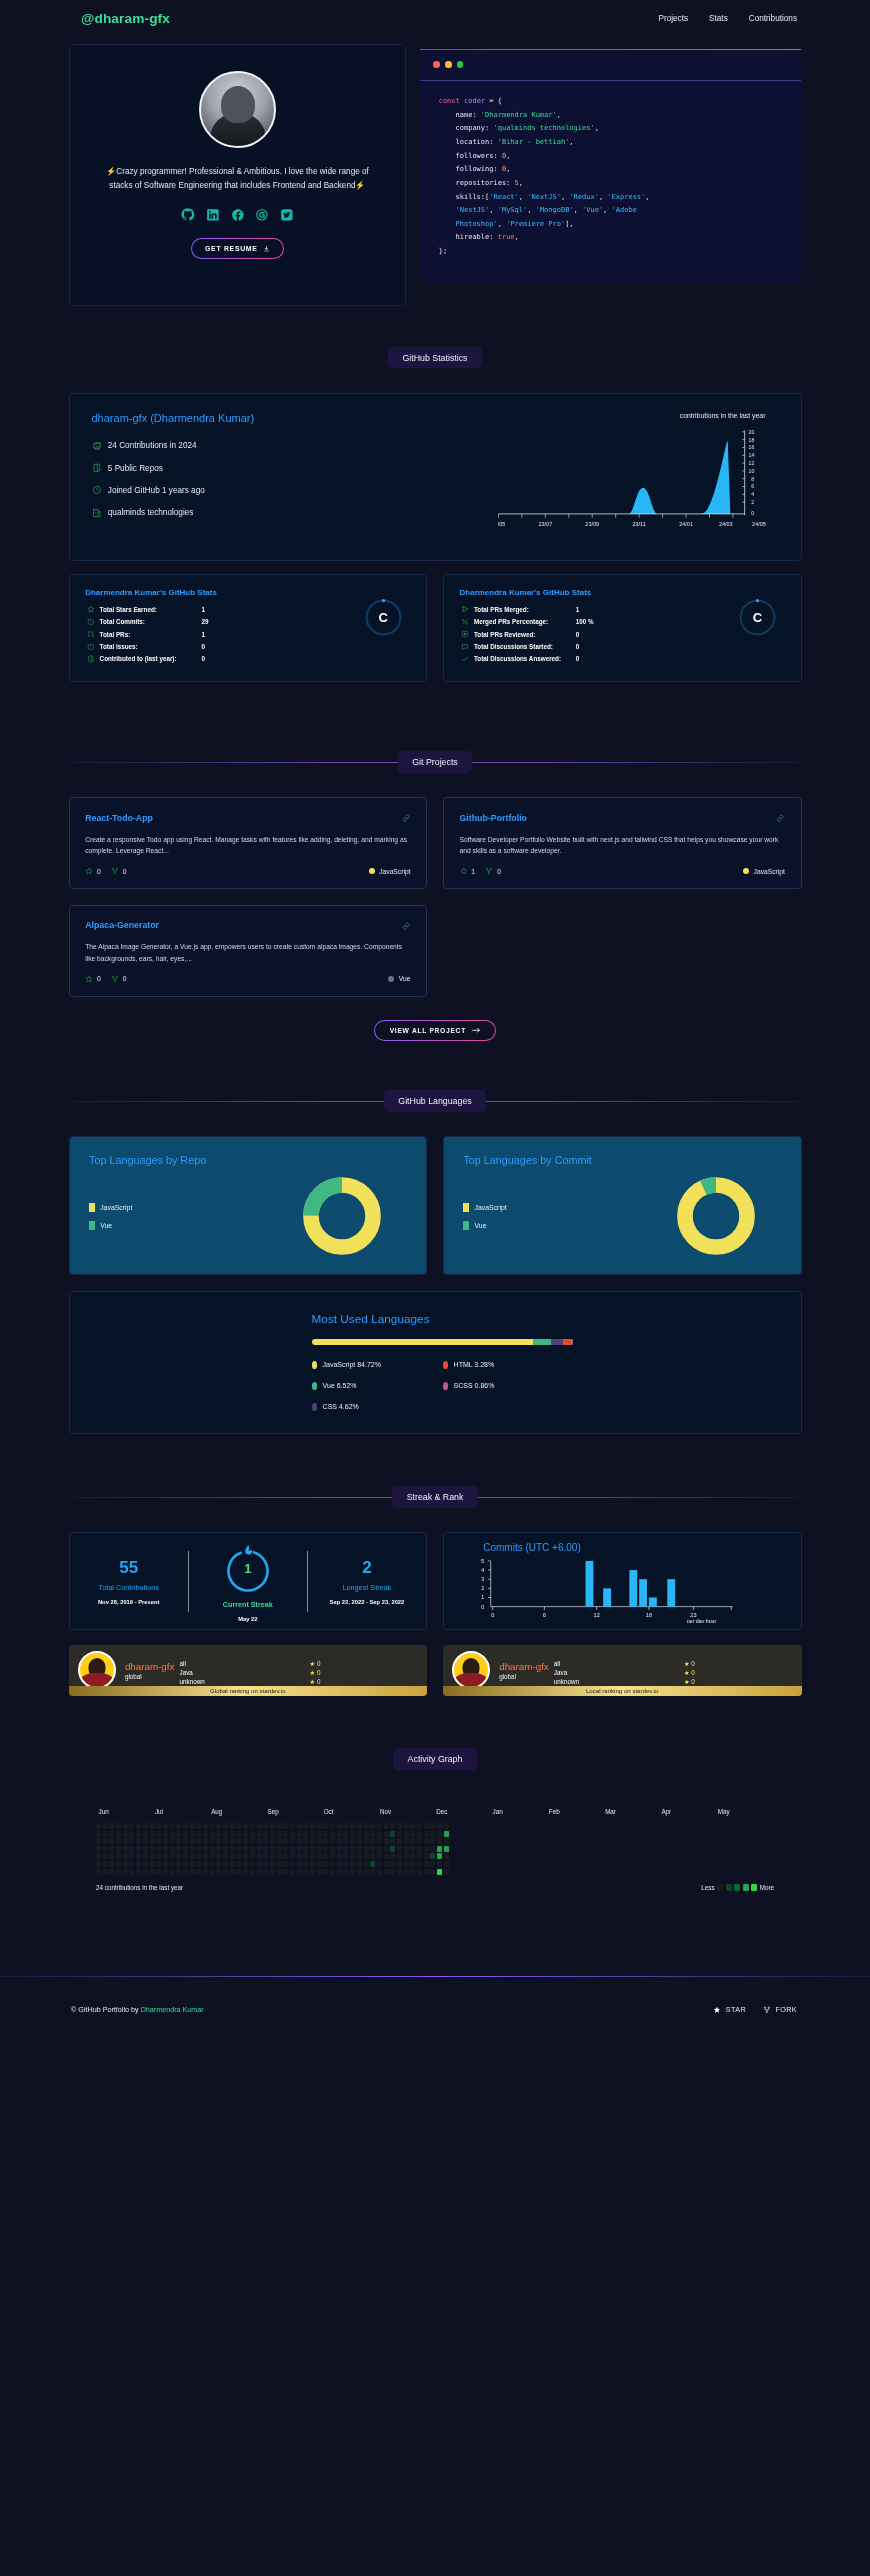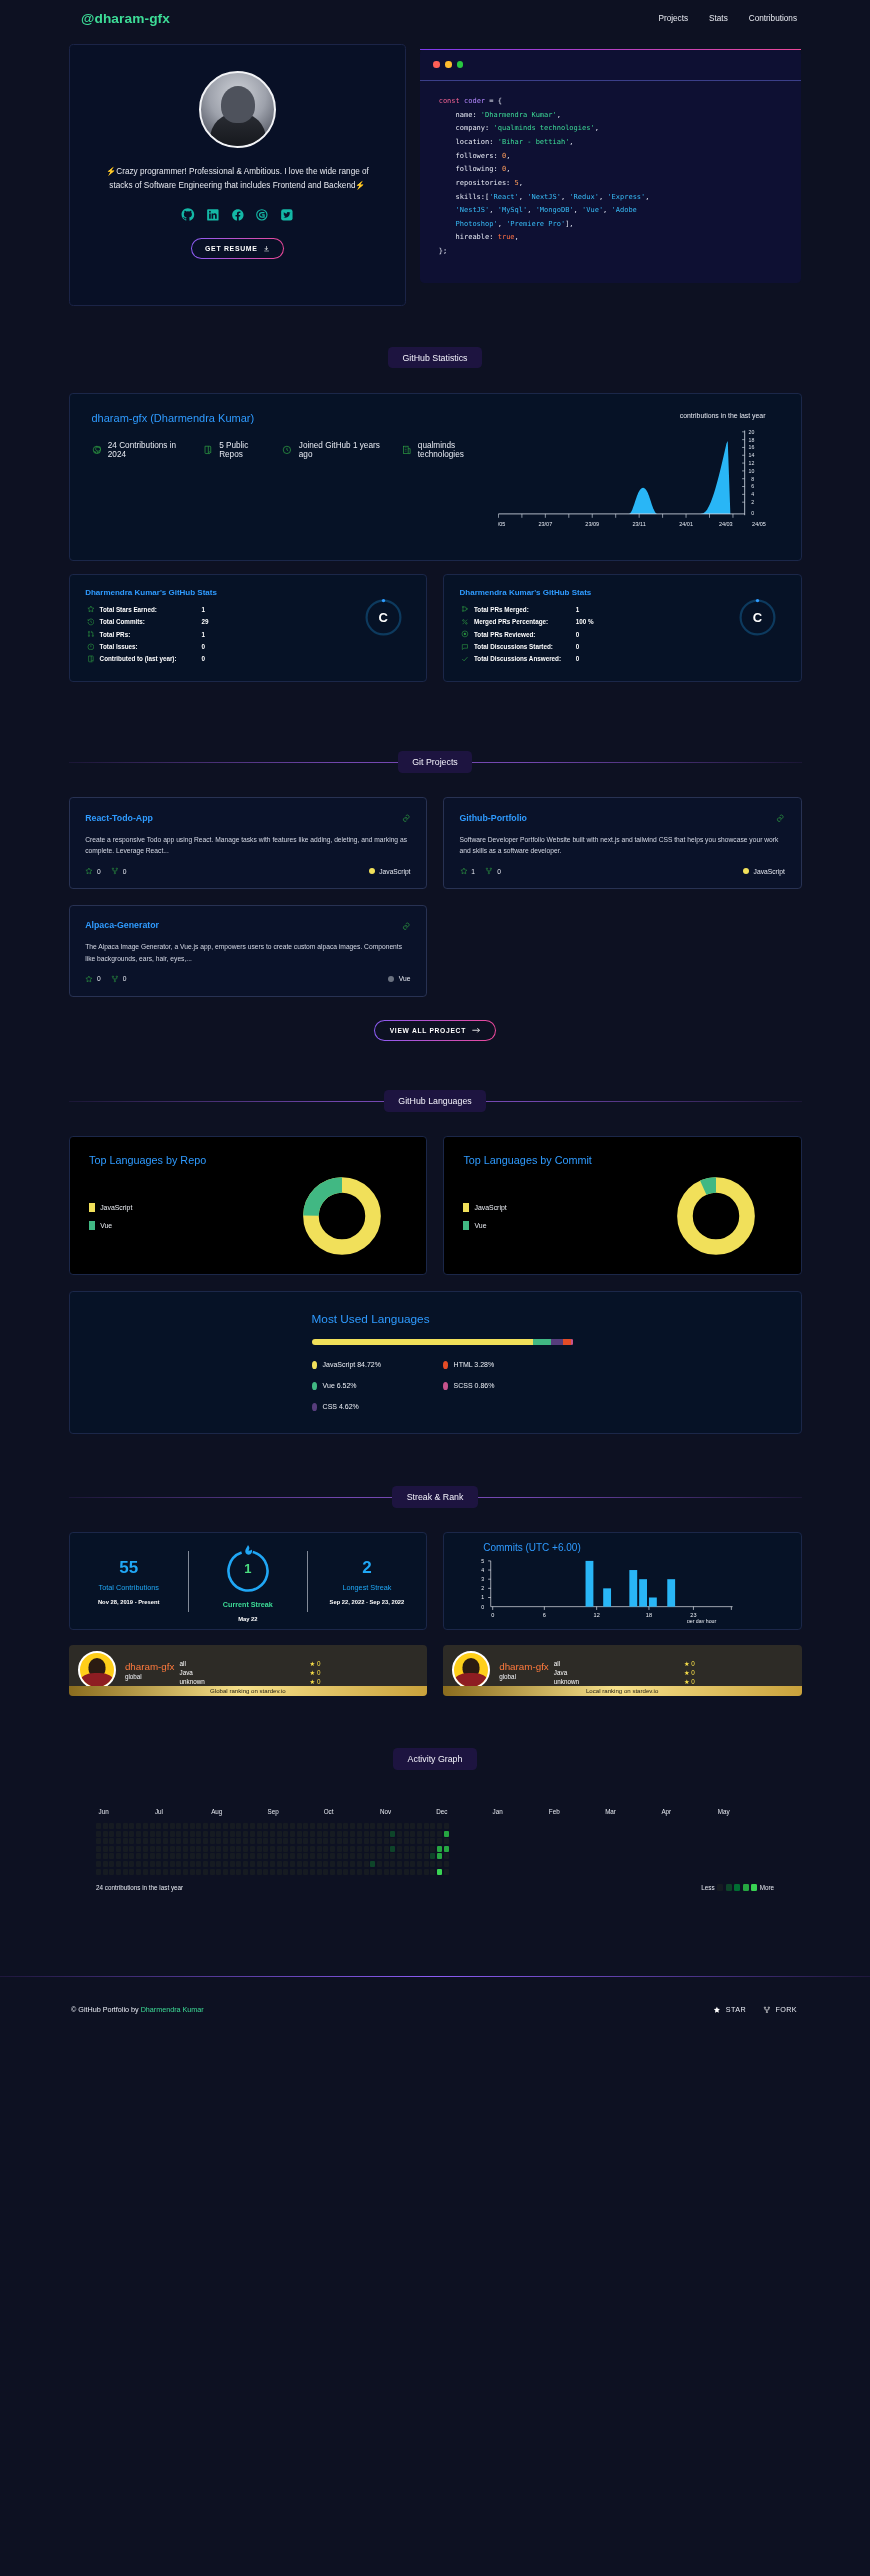--- a/index.html
+++ b/index.html
@@ -122,21 +122,21 @@
 
   
   .stat-card {
     background: #061226;
     border: 0.7px solid #1b2749;
     border-radius: 3.9px;
     padding: 18.3px 22px 19.6px 22px;
     display: flex; justify-content: space-between;
   }
   .stat-title { color: #2f9bff; font-size: 11px; margin-bottom: 17px; }
-  .stat-list { display: flex; flex-direction: row; gap: 12.4px; align-items: center; }
+  .stat-list { display: flex; flex-direction: column; gap: 12.4px; }
   .stat-row { display: flex; align-items: center; gap: 6.5px; font-size: 8.2px; color: #e8ebf3; }
   .ic-green { color: #2ea043; display:flex; }
   .spark-wrap { width: 281px; position: relative; }
   .spark-title { font-size: 6.9px; color: #e8ebf3; text-align: right; padding-right: 13px; margin-bottom: 5.2px; }
 
   .ministat {
     background: #061226;
     border: 0.7px solid #1b2749;
     border-radius: 3.9px;
     padding: 13px 15.7px 14.4px 15.7px;
@@ -175,21 +175,21 @@
   }
   .viewall-inner {
     background: #0d1122; border-radius: 19.6px; padding: 5.9px 14.4px;
     font-size: 6.7px; font-weight: bold; letter-spacing: 0.7px; color: #fff;
     display:flex; align-items:center; gap: 5.9px;
   }
 
   
   .lang-grid { display: grid; grid-template-columns: 1fr 1fr; gap: 15.7px; }
   .lang-card {
-    background: #000000; border: 0.7px solid #1b2749; border-radius: 3.9px;
+    background: #0c4a6e; border: 0.7px solid #1b2749; border-radius: 3.9px;
     padding: 17px 19.6px; height: 139px;
   }
   .lang-card h4 { color: #2f9bff; font-size: 10.8px; font-weight: 400; }
   .donut-row { display: flex; align-items: center; justify-content: space-between; margin-top: 9.2px; }
   .legend { display:flex; flex-direction: column; gap: 9.2px; }
   .legend .li { display:flex; align-items:center; gap: 5.2px; font-size: 6.9px; color: #eceff5; }
   .legend .sq { width: 5.9px; height: 8.5px; }
 
   .mul-card {
     background: #061226; border: 0.7px solid #1b2749; border-radius: 3.9px;

